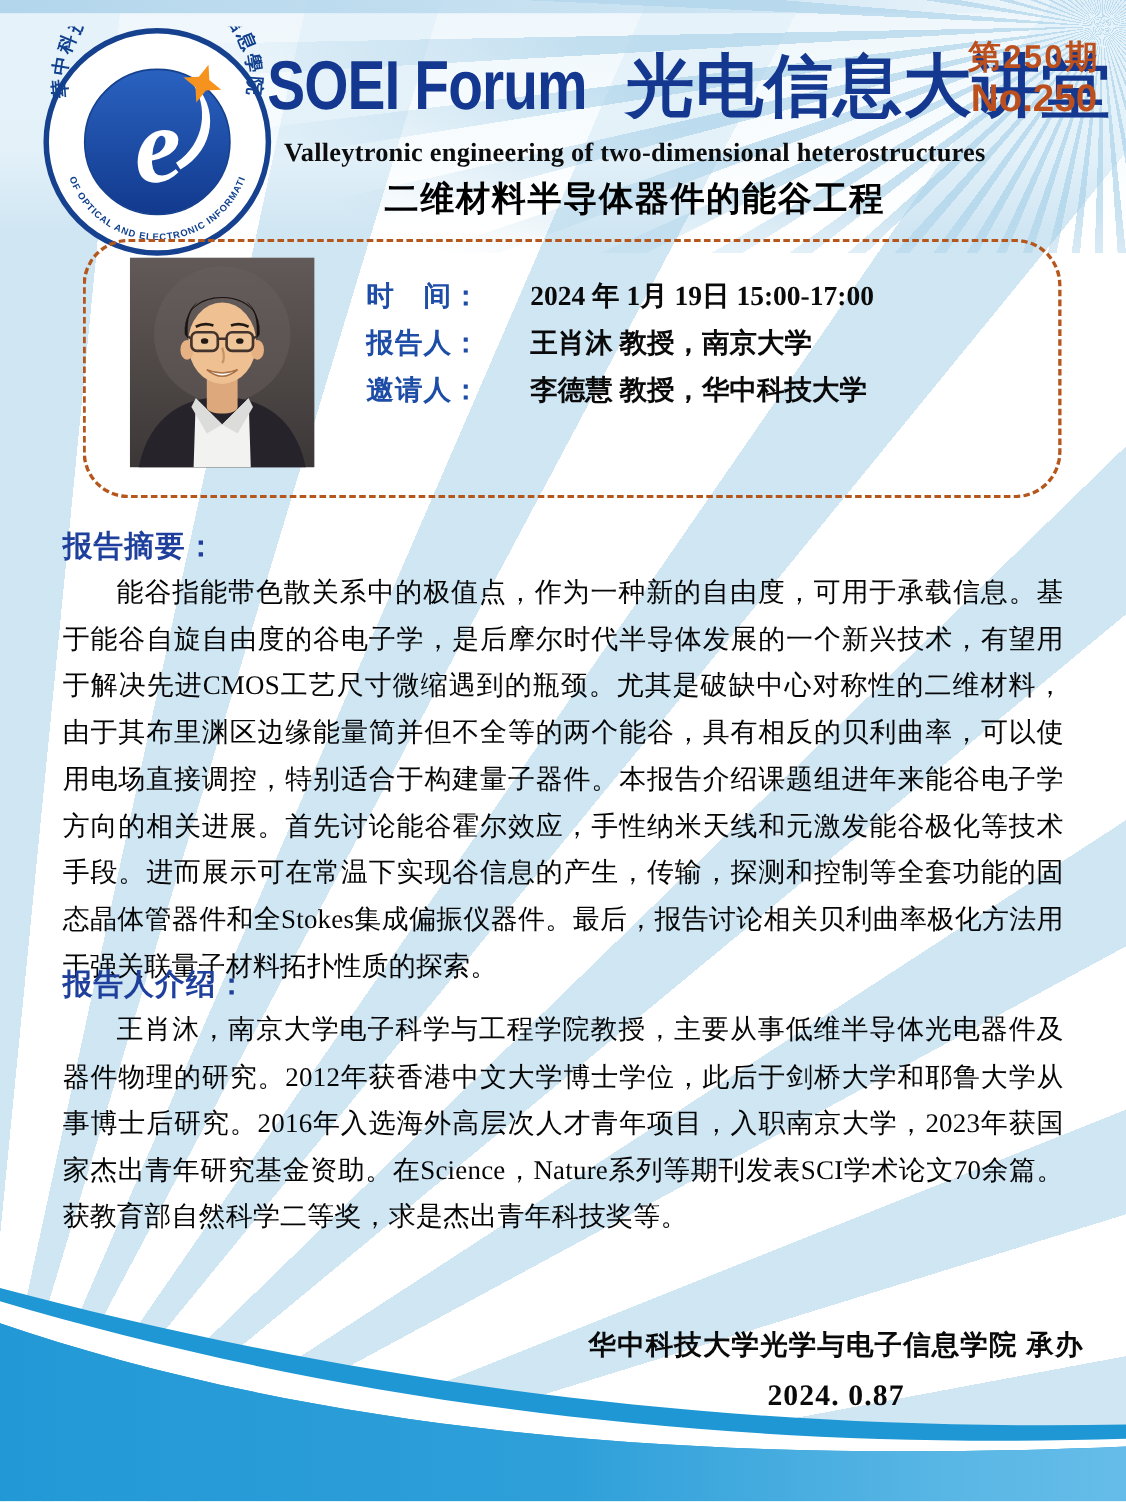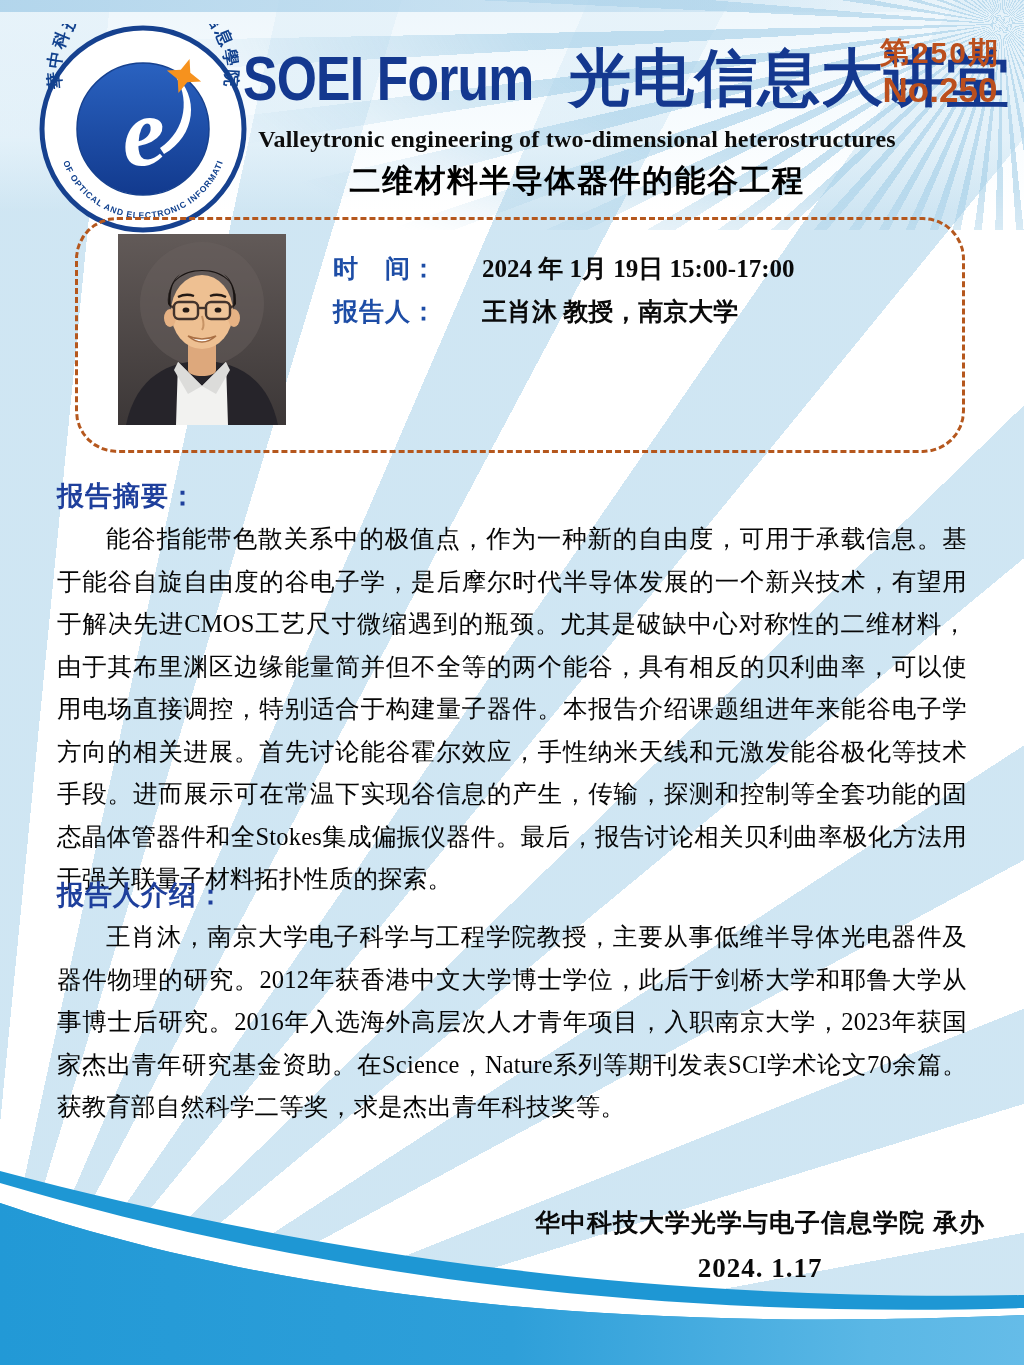--- a/index.html
+++ b/index.html
@@ -186,32 +186,36 @@
     </svg>
     <div class="info-rows">
       <div class="info-row">
         <span class="label">时　间：</span>
         <span class="value">2024 年 1月 19日 15:00-17:00</span>
       </div>
       <div class="info-row">
         <span class="label">报告人：</span>
         <span class="value">王肖沐 教授，南京大学</span>
       </div>
+      <div class="info-row">
+        <span class="label">邀请人：</span>
+        <span class="value">李德慧 教授，华中科技大学</span>
+      </div>
     </div>
   </div>
 
   <div class="section-heading heading-abstract">报告摘要：</div>
   <div class="body-text abstract-text">能谷指能带色散关系中的极值点，作为一种新的自由度，可用于承载信息。基于能谷自旋自由度的谷电子学，是后摩尔时代半导体发展的一个新兴技术，有望用于解决先进CMOS工艺尺寸微缩遇到的瓶颈。尤其是破缺中心对称性的二维材料，由于其布里渊区边缘能量简并但不全等的两个能谷，具有相反的贝利曲率，可以使用电场直接调控，特别适合于构建量子器件。本报告介绍课题组进年来能谷电子学方向的相关进展。首先讨论能谷霍尔效应，手性纳米天线和元激发能谷极化等技术手段。进而展示可在常温下实现谷信息的产生，传输，探测和控制等全套功能的固态晶体管器件和全Stokes集成偏振仪器件。最后，报告讨论相关贝利曲率极化方法用于强关联量子材料拓扑性质的探索。</div>
 
   <div class="section-heading heading-bio">报告人介绍：</div>
   <div class="body-text bio-text">王肖沐，南京大学电子科学与工程学院教授，主要从事低维半导体光电器件及器件物理的研究。2012年获香港中文大学博士学位，此后于剑桥大学和耶鲁大学从事博士后研究。2016年入选海外高层次人才青年项目，入职南京大学，2023年获国家杰出青年研究基金资助。在Science，Nature系列等期刊发表SCI学术论文70余篇。获教育部自然科学二等奖，求是杰出青年科技奖等。</div>
 
   <div class="footer">
     <div class="organizer">华中科技大学光学与电子信息学院 承办</div>
-    <div class="footer-date">2024. 1.17</div>
+    <div class="footer-date">2024. 0.87</div>
   </div>
 
   <svg class="swoosh" viewBox="0 0 1024 230" preserveAspectRatio="none">
     <defs>
       <linearGradient id="swooshGrad" x1="0" y1="0" x2="1" y2="0">
         <stop offset="0" stop-color="#2299d6"></stop>
         <stop offset="0.5" stop-color="#2e9fd9"></stop>
         <stop offset="0.85" stop-color="#5ab7e5"></stop>
         <stop offset="1" stop-color="#65bce8"></stop>
       </linearGradient>

